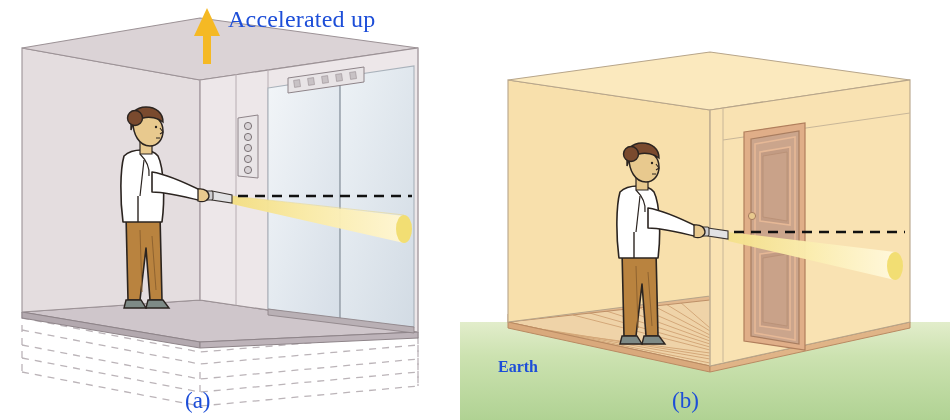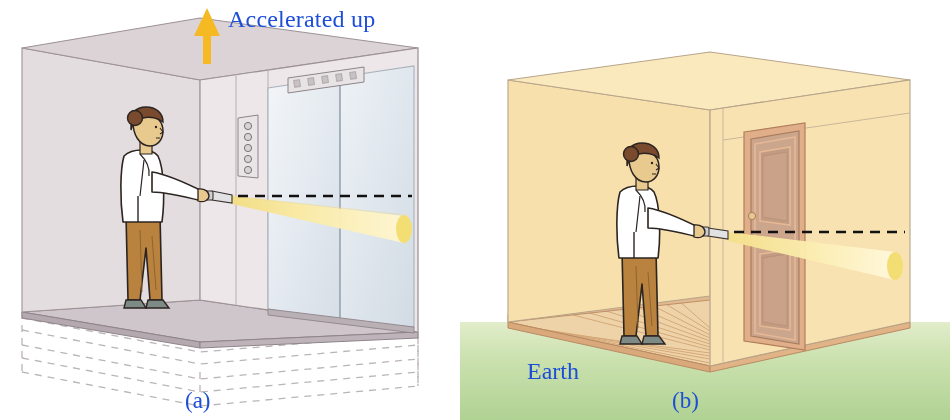--- a/index.html
+++ b/index.html
@@ -1,21 +1,21 @@
 <!DOCTYPE html>
 <html><head>
 <meta charset="utf-8">
 <style>
   html,body{margin:0;padding:0;background:#ffffff;}
   body{width:950px;height:420px;position:relative;overflow:hidden;
        font-family:"Liberation Serif", serif;}
   .fig{position:absolute;left:0;top:0;width:950px;height:420px;}
   .lbl{position:absolute;color:#1d4ed8;font-family:"Liberation Serif", serif;}
   #accel-label{left:228px;top:6px;font-size:24px;letter-spacing:.2px;}
-  #earth-label{left:527px;top:358px;font-size:24px;}
+  #earth-label{left:498px;top:358px;font-size:16px;font-weight:bold;}
   #panel-a-label{left:185px;top:388px;font-size:23px;}
   #panel-b-label{left:672px;top:388px;font-size:23px;}
   svg{display:block;}
 </style>
 </head>
 <body>
 
 <svg class="fig" viewBox="0 0 950 420">
   <defs>
 

